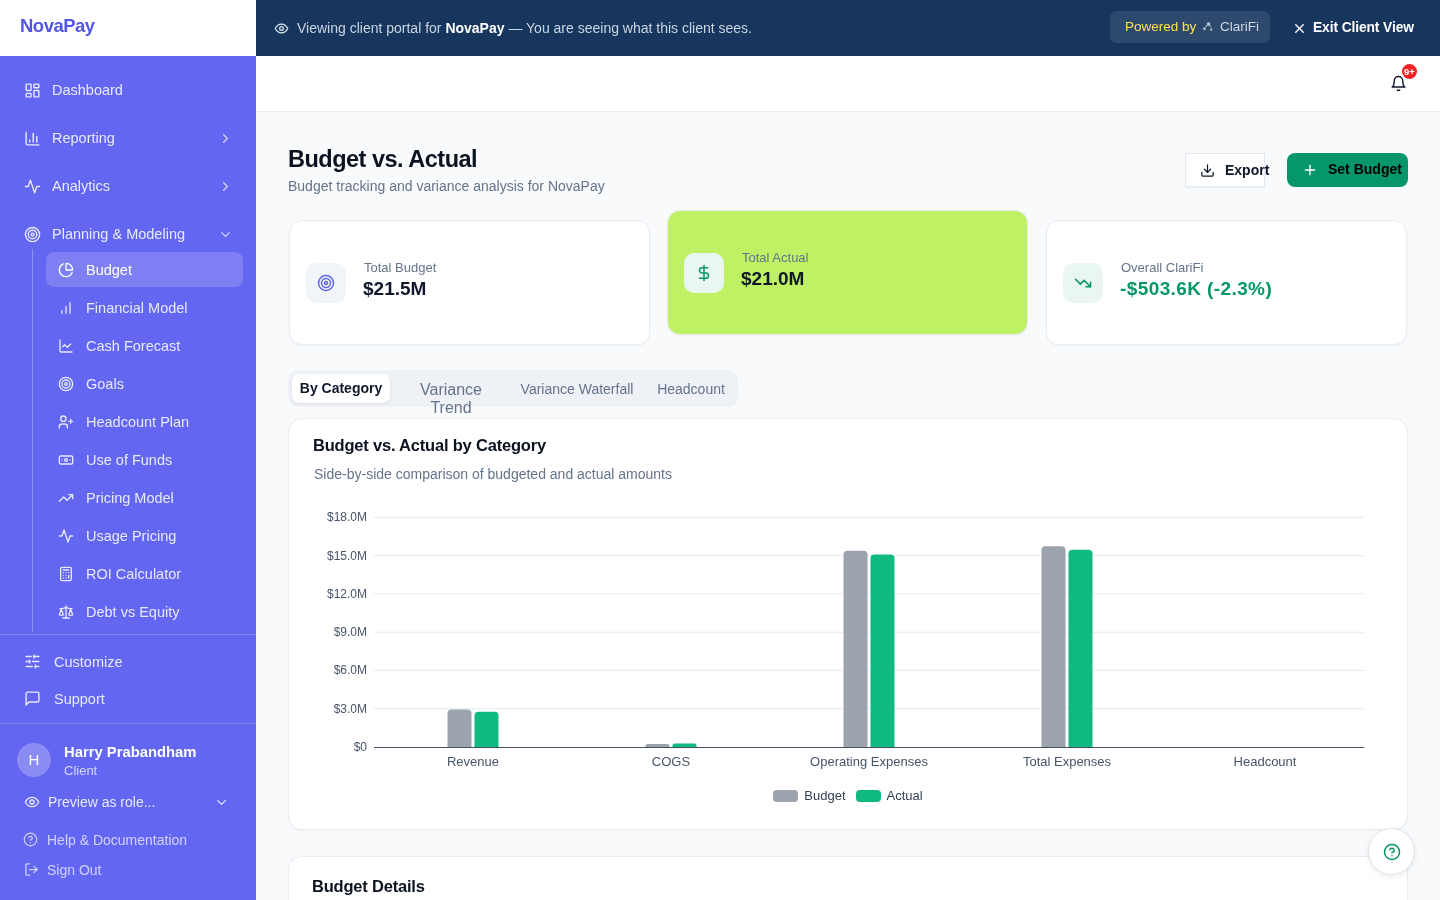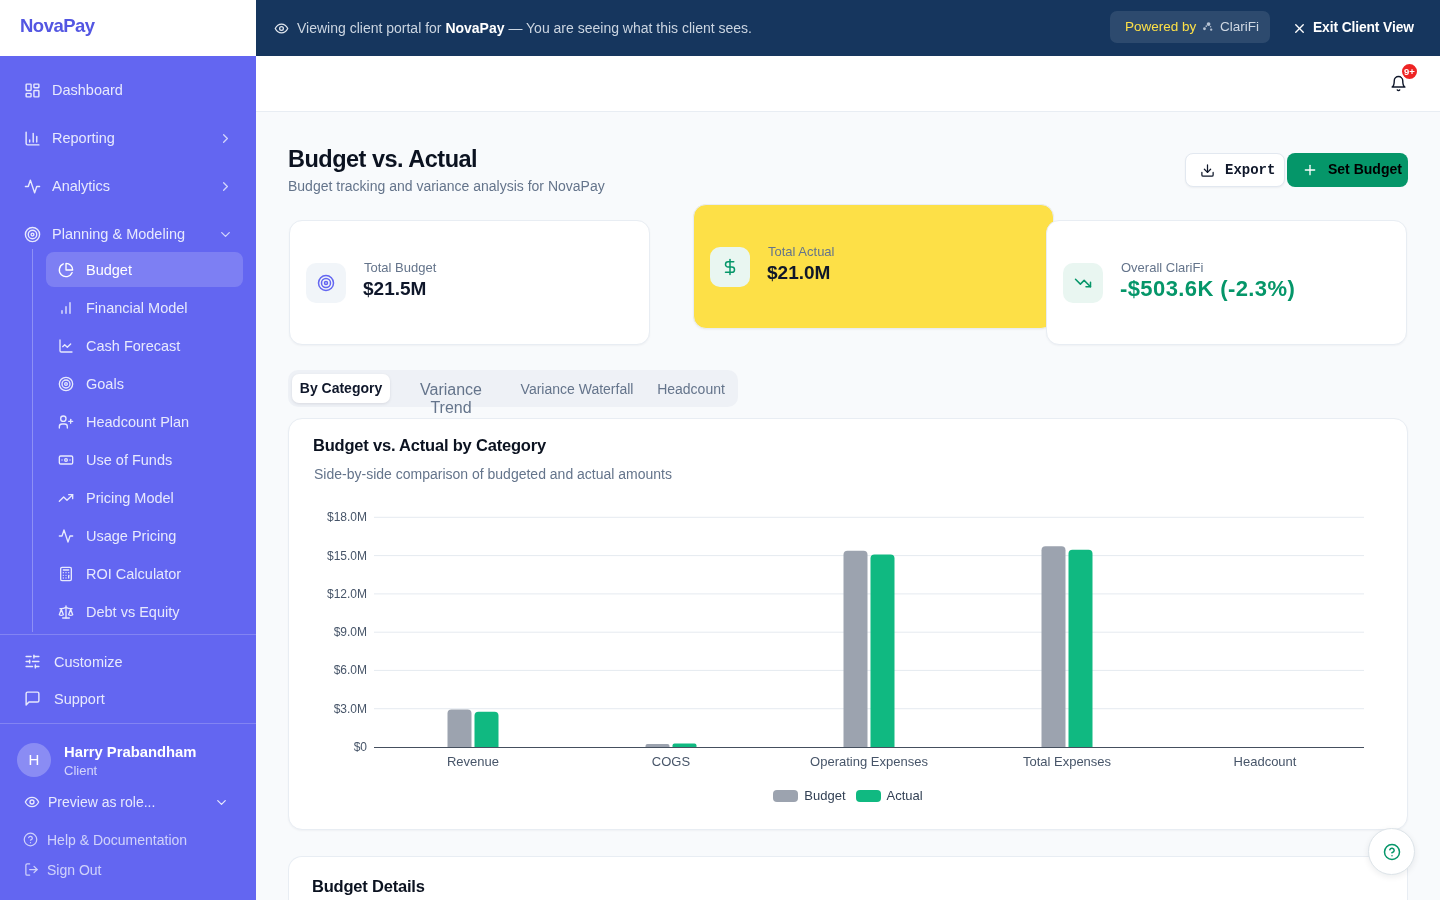--- a/index.html
+++ b/index.html
@@ -255,21 +255,21 @@
   <svg class="ic abs" style="left:1134px; top:19px;" width="17" height="17" viewBox="0 0 24 24" fill="none" stroke="#0f172a" stroke-width="2" stroke-linecap="round" stroke-linejoin="round">
       <path d="M6 8a6 6 0 0 1 12 0c0 7 3 9 3 9H3s3-2 3-9"></path>
       <path d="M10.3 21a1.94 1.94 0 0 0 3.4 0"></path>
     </svg>
   <div class="abs" style="left:1144px; top:6px; width:19px; height:19px; background:#ee2424; border:2px solid #ffffff; border-radius:50%; color:#fff; font-size:9.5px; font-weight:bold; text-align:center; line-height:15px;">9+</div>
 </div>
 
 <div class="abs" style="left:288px; top:148px; font-size:23.5px; line-height:23px; font-weight:bold; color:#0b1220; letter-spacing:-0.5px;">Budget vs. Actual</div>
 <div class="abs" style="left:288px; top:178px; font-size:14px; color:#64748b;">Budget tracking and variance analysis for NovaPay</div>
 
-<div class="abs" style="left:1185px; top:153px; width:100px; height:34px; background:#ffffff; border:1px solid #e2e8f0; border-radius:8px; box-shadow:0 1px 2px rgba(16,24,40,0.05);font-family:Liberation Mono, monospace;">
+<div class="abs" style="left:1185px; top:153px; width:80px; height:34px; background:#ffffff; border:1px solid #e2e8f0; border-radius:0; box-shadow:0 1px 2px rgba(16,24,40,0.05);">
   <svg class="ic abs" style="left:14px; top:9px;" width="15" height="15" viewBox="0 0 24 24" fill="none" stroke="#0f172a" stroke-width="2" stroke-linecap="round" stroke-linejoin="round">
       <path d="M21 15v4a2 2 0 0 1-2 2H5a2 2 0 0 1-2-2v-4"></path>
       <polyline points="7 10 12 15 17 10"></polyline>
       <line x1="12" y1="15" x2="12" y2="3"></line>
     </svg>
   <span class="abs" style="left:39px; top:8px; font-size:14px; font-weight:600; color:#0f172a;">Export</span>
 </div>
 <div class="abs" style="left:1287px; top:153px; width:121px; height:34px; background:#059669; border-radius:8px;">
   <svg class="ic abs" style="left:15px; top:9px;" width="16" height="16" viewBox="0 0 24 24" fill="none" stroke="#ffffff" stroke-width="2" stroke-linecap="round" stroke-linejoin="round">
       <path d="M5 12h14"></path>
@@ -281,37 +281,37 @@
 <div class="abs" style="left:289px; top:220px; width:361px; height:125px; background:#fff; border:1px solid #e8edf3; border-radius:13px; box-shadow:0 1px 2px rgba(16,24,40,0.04);">
   <div class="abs" style="left:16px; top:42px; width:40px; height:40px; background:#f1f5f9; border-radius:10px;"></div>
   <svg class="ic abs" style="left:27px; top:53px;" width="18" height="18" viewBox="0 0 24 24" fill="none" stroke="#6366f1" stroke-width="2" stroke-linecap="round" stroke-linejoin="round">
       <circle cx="12" cy="12" r="10"></circle>
       <circle cx="12" cy="12" r="6"></circle>
       <circle cx="12" cy="12" r="2"></circle>
     </svg>
   <div class="abs" style="left:74px; top:40px; font-size:13px; line-height:13px; color:#64748b;">Total Budget</div>
   <div class="abs" style="left:73px; top:57.5px; font-size:19px; line-height:19px; font-weight:bold; color:#0f172a;">$21.5M</div>
 </div>
-<div class="abs" style="left:667px; top:204px; width:361px; height:125px; background:#fde047; border:1px solid #e8edf3; border-radius:13px; box-shadow:0 1px 2px rgba(16,24,40,0.04);margin-left:26px;">
+<div class="abs" style="left:667px; top:210px; width:361px; height:125px; background:#bef264; border:1px solid #e8edf3; border-radius:13px; box-shadow:0 1px 2px rgba(16,24,40,0.04);">
   <div class="abs" style="left:16px; top:42px; width:40px; height:40px; background:#e9f6f1; border-radius:10px;"></div>
   <svg class="ic abs" style="left:27px; top:53px;" width="18" height="18" viewBox="0 0 24 24" fill="none" stroke="#059669" stroke-width="2" stroke-linecap="round" stroke-linejoin="round">
       <line x1="12" y1="2" x2="12" y2="22"></line>
       <path d="M17 5H9.5a3.5 3.5 0 0 0 0 7h5a3.5 3.5 0 0 1 0 7H6"></path>
     </svg>
   <div class="abs" style="left:74px; top:40px; font-size:13px; line-height:13px; color:#64748b;">Total Actual</div>
   <div class="abs" style="left:73px; top:57.5px; font-size:19px; line-height:19px; font-weight:bold; color:#0f172a;">$21.0M</div>
 </div>
 <div class="abs" style="left:1046px; top:220px; width:361px; height:125px; background:#fff; border:1px solid #e8edf3; border-radius:13px; box-shadow:0 1px 2px rgba(16,24,40,0.04);">
   <div class="abs" style="left:16px; top:42px; width:40px; height:40px; background:#e9f6f1; border-radius:10px;"></div>
   <svg class="ic abs" style="left:27px; top:53px;" width="18" height="18" viewBox="0 0 24 24" fill="none" stroke="#059669" stroke-width="2" stroke-linecap="round" stroke-linejoin="round">
       <polyline points="22 17 13.5 8.5 8.5 13.5 2 7"></polyline>
       <polyline points="16 17 22 17 22 11"></polyline>
     </svg>
   <div class="abs" style="left:74px; top:40px; font-size:13px; line-height:13px; color:#64748b;">Overall ClariFi</div>
-  <div class="abs" style="left:73px; top:57.5px; font-size:22px; line-height:19px; font-weight:bold; color:#059669; letter-spacing:0.4px;">-$503.6K (-2.3%)</div>
+  <div class="abs" style="left:73px; top:57.5px; font-size:19px; line-height:19px; font-weight:bold; color:#059669; letter-spacing:0.4px;">-$503.6K (-2.3%)</div>
 </div>
 
 <div class="abs" style="left:288px; top:370px; width:450px; height:37px; background:#eef1f6; border-radius:10px;"></div>
 <div class="abs" style="left:292px; top:374px; width:98px; height:29px; background:#ffffff; border-radius:7px; box-shadow:0 1px 3px rgba(16,24,40,0.1); text-align:center;"><span style="font-size:14px; font-weight:600; color:#0f172a; line-height:29px;">By Category</span></div>
 <div class="abs" style="left:402px; top:381px; width:98px; text-align:center; font-size:16px; color:#64748b;">Variance Trend</div>
 <div class="abs" style="left:517px; top:381px; width:120px; text-align:center; font-size:14px; color:#64748b;">Variance Waterfall</div>
 <div class="abs" style="left:653px; top:381px; width:76px; text-align:center; font-size:14px; color:#64748b;">Headcount</div>
 
 <div class="abs" style="left:288px; top:418px; width:1120px; height:412px; background:#fff; border:1px solid #e8edf3; border-radius:14px; box-shadow:0 1px 2px rgba(16,24,40,0.04);">
   <div class="abs" style="left:24px; top:18px; font-size:16.5px; line-height:16px; font-weight:bold; color:#0b1220; letter-spacing:-0.2px;">Budget vs. Actual by Category</div>

